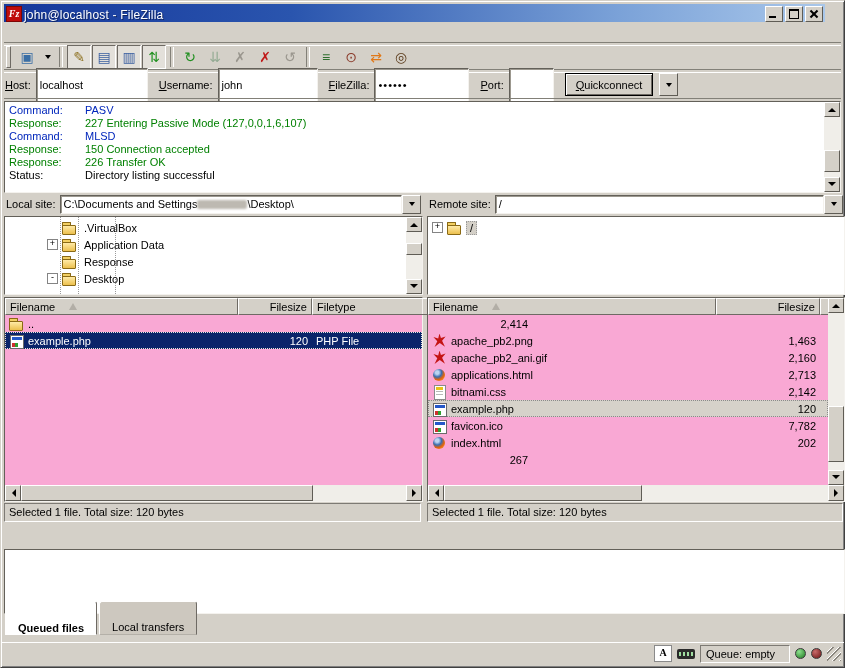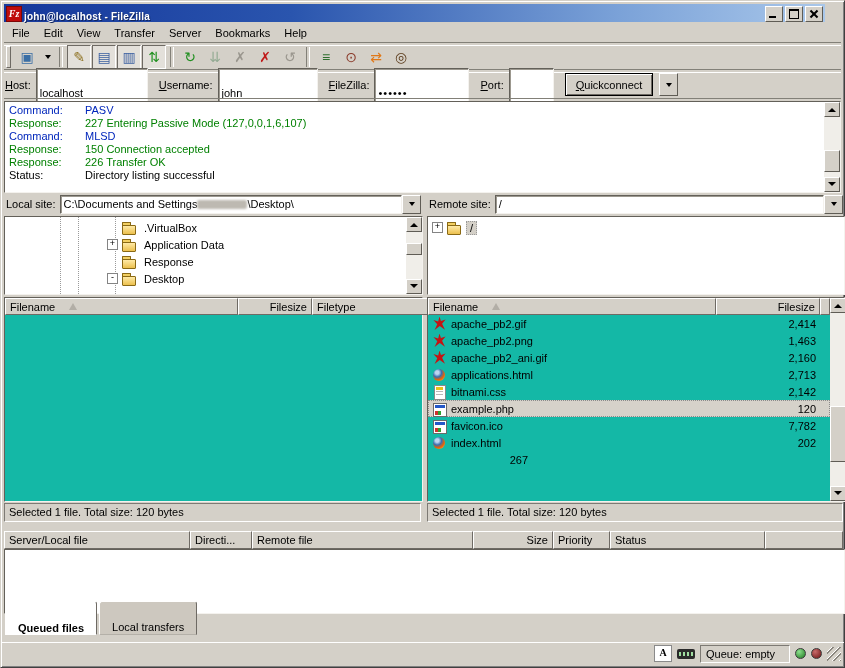--- a/index.html
+++ b/index.html
@@ -2,21 +2,21 @@
 <html><head>
 <meta charset="utf-8">
 <style>
   html,body{margin:0;padding:0}
   body{width:845px;height:668px;position:relative;font:11px "Liberation Sans",sans-serif;background:#d4d0c8;overflow:hidden;color:#000;-webkit-font-smoothing:none}
   .win{position:absolute;inset:0;background:#d4d0c8;border:1px solid;border-color:#d4d0c8 #404040 #404040 #d4d0c8;box-shadow:inset 1px 1px 0 #fff, inset -1px -1px 0 #808080}
   .abs{position:absolute}
   
   .titlebar{left:3px;right:19px;top:3px;height:18px;background:linear-gradient(90deg,#15379b 0%,#2a55ae 35%,#7ba2d8 75%,#a9c7ea 100%);display:flex;align-items:flex-end;padding:0 2px;gap:2px}
   .app-icon{width:14px;height:14px;background:#bf0c0c;border:1px solid #7d0606;color:#fff;font:italic bold 10px/13px "Liberation Serif",serif;text-align:center;flex:none}
-  .wtitle{color:#fff;font-weight:bold;font-size:10px;flex:1;letter-spacing:.2px;text-shadow:1px 1px 0 #10255e}
+  .wtitle{color:#fff;font-weight:normal;font-size:12px;flex:1;letter-spacing:.2px;text-shadow:1px 1px 0 #10255e}
   .winbtns{display:flex;gap:2px;align-items:center}
   .wbtn{width:16px;height:14px;background:#d4d0c8;border:1px solid;border-color:#fff #5f5c55 #5f5c55 #fff;display:flex;align-items:center;justify-content:center;position:relative}
   .g-min{width:7px;height:2px;background:#000;position:absolute;left:3px;bottom:3px}
   .g-max{width:8px;height:7px;border:1px solid #000;border-top-width:2px}
   .g-x{position:relative;width:8px;height:8px}
   .g-x::before,.g-x::after{content:"";position:absolute;left:-1px;top:3px;width:10px;height:2px;background:#000}
   .g-x::before{transform:rotate(45deg)}.g-x::after{transform:rotate(-45deg)}
   
   .menubar{left:4px;right:4px;top:22px;height:19px;display:flex;align-items:center}
   .menu-item{padding:2px 7px;cursor:default}
@@ -26,21 +26,21 @@
   .tb-item{width:22px;height:22px;display:flex;align-items:center;justify-content:center;border:1px solid transparent}
   .tb-item.pressed{border-color:#6e6a64 #fff #fff #6e6a64;background:#e3e0da}
   .tb-item.drop{width:13px}
   .tb-item.drop::after{content:"";width:0;height:0;border:3px solid transparent;border-top:4px solid #000;margin-top:4px}
   .tb-item.sepv{width:2px;height:20px;border:0;border-left:1px solid #828078;border-right:1px solid #fff;margin:0 3px}
   .tb-glyph{font-size:14px;line-height:1}
   
   .qcbar{left:4px;right:4px;top:70px;height:27px;display:flex;align-items:center;gap:5px}
   .qc-label{display:inline-block}
   .qc-label::first-letter{text-decoration:underline}
-  .field{background:#fff;border:1px solid;border-color:#636059 #f4f2ee #f4f2ee #636059;box-shadow:inset 1px 1px 0 #9c988f;height:34px;line-height:16px;padding:16px 3px;box-sizing:border-box}
+  .field{background:#fff;border:1px solid;border-color:#636059 #f4f2ee #f4f2ee #636059;box-shadow:inset 1px 1px 0 #9c988f;height:34px;line-height:16px;padding:8px 3px;box-sizing:border-box}
   .f-host{width:112px}.f-user{width:100px}.f-pass{width:95px;letter-spacing:1px}.f-port{width:45px}
   .qc-btn{height:21px;padding:0 10px;background:#d4d0c8;border:1px solid #000;box-shadow:inset 1px 1px 0 #fff,inset -1px -1px 0 #6e6a64;font:11px "Liberation Sans",sans-serif;display:flex;align-items:center}
   .qc-btn span::first-letter{text-decoration:underline}
   .qc-drop{width:17px;height:21px;background:#d4d0c8;border:1px solid;border-color:#fff #5f5c55 #5f5c55 #fff;display:flex;align-items:center;justify-content:center;margin-left:1px}
   .tri-down{width:0;height:0;border:3px solid transparent;border-top:4px solid #000;margin-top:3px}
   
   .logbox{left:3px;right:3px;top:100px;height:90px;background:#fff;border:1px solid;border-color:#636059 #f4f2ee #f4f2ee #636059;display:flex}
   .loglines{flex:1;padding:2px 0 0 4px;overflow:hidden}
   .log-line{display:flex;height:13px;line-height:13px}
   .log-type{width:76px;flex:none}
@@ -61,40 +61,40 @@
   
   .sitebar{height:20px;display:flex;align-items:center;gap:4px}
   .sitebar .combo{flex:1;display:flex;height:19px}
   .combo-field{flex:1;background:#fff;border:1px solid;border-color:#636059 #f4f2ee #f4f2ee #636059;box-shadow:inset 1px 1px 0 #9c988f;line-height:16px;padding:0 3px;white-space:nowrap;overflow:hidden}
   .combo-btn{width:17px;background:#d4d0c8;border:1px solid;border-color:#fff #5f5c55 #5f5c55 #fff;display:flex;align-items:center;justify-content:center;flex:none}
   .censor{display:inline-block;width:50px;height:9px;background:#bdb9b1;border-radius:2px;filter:blur(1.2px);vertical-align:middle}
   .treebox{background:#fff;border:1px solid;border-color:#636059 #f4f2ee #f4f2ee #636059;display:flex}
   .treearea{flex:1;position:relative;overflow:hidden;padding-top:2px}
   .guides{position:absolute;inset:0;background-image:repeating-linear-gradient(to bottom,#9a9a9a 0 1px,transparent 1px 2px),repeating-linear-gradient(to bottom,#9a9a9a 0 1px,transparent 1px 2px),repeating-linear-gradient(to bottom,#9a9a9a 0 1px,transparent 1px 2px);background-size:1px 100%,1px 100%,1px 100%;background-position:55px 0,73px 0,110px 0;background-repeat:no-repeat}
   .tree-row{height:17px;display:flex;align-items:center;position:relative}
-  .tree-row.lvl{padding-left:102px}
+  .tree-row.lvl{padding-left:42px}
   .expander{width:9px;height:9px;background:#fff;border:1px solid #848484;font:9px/7px "Liberation Sans",sans-serif;text-align:center;margin-right:4px;flex:none}
   .expander:empty{visibility:hidden}
   .tree-label{padding:0 3px}
   .tree-label.sel{background:#d4d0c8;border:1px dotted #9a9a9a}
   
   .ficon{width:15px;height:14px;display:inline-block;position:relative;flex:none;margin-right:4px}
   .ficon-folder::before{content:"";position:absolute;left:0;top:1px;width:7px;height:4px;background:#f2cf62;border:1px solid #8a6914;border-bottom:none;border-radius:1px 1px 0 0}
   .ficon-folder::after{content:"";position:absolute;left:0;top:4px;right:1px;bottom:0;background:linear-gradient(#ffeaa6,#ecc04e);border:1px solid #8a6914;border-radius:1px}
   .ficon-image::before{content:"";position:absolute;left:1px;top:0;width:13px;height:14px;background:#c41414;clip-path:polygon(50% 0,61% 33%,97% 22%,70% 52%,92% 94%,52% 68%,12% 96%,33% 55%,3% 25%,40% 35%)}
   .ficon-html{top:1px}
   .ficon-html::before{content:"";position:absolute;left:1px;top:0;width:12px;height:12px;border-radius:50%;background:radial-gradient(circle at 35% 30%,#bcd4f0 0 15%,#3a6db0 38%,#e2620b 62%,#f8a13f 90%)}
   .ficon-css::before{content:"";position:absolute;left:2px;top:0;width:10px;height:13px;background:#fff;border:1px solid #8a8a8a}
   .ficon-css::after{content:"";position:absolute;left:4px;top:2px;width:7px;height:9px;background:linear-gradient(#e8c21a 0 3px,transparent 3px) no-repeat,repeating-linear-gradient(#b8b8b8 0 1px,transparent 1px 3px);background-position:0 0,0 4px}
   .ficon-php{top:1px}
   .ficon-php::before{content:"";position:absolute;left:1px;top:0;width:12px;height:12px;background:#fff;border:1px solid #6a6a6a}
   .ficon-php::after{content:"";position:absolute;left:3px;top:2px;width:10px;height:3px;background:#2458c8}
   .ficon-php b{position:absolute;left:3px;bottom:2px;width:6px;height:4px;background:linear-gradient(90deg,#d03030 0 3px,#30a030 3px)}
   
-  .listbox{background:#14b8a6;border:1px solid;border-color:#636059 #f4f2ee #f4f2ee #636059;display:flex;}
+  .listbox{background:#f9a8d4;border:1px solid;border-color:#636059 #f4f2ee #f4f2ee #636059;display:flex;flex-direction:column}
   .listmain{flex:1;display:flex;min-height:0}
   .listcol{flex:1;display:flex;flex-direction:column;min-width:0}
   .lheader{height:17px;display:flex;flex:none;background:#d4d0c8}
   .hcell{border:1px solid;border-color:#fff #6e6a64 #6e6a64 #fff;box-sizing:border-box;padding:1px 4px;display:flex;align-items:center;overflow:hidden;white-space:nowrap}
   .hcell.num{justify-content:flex-end}
   .sort-asc{width:0;height:0;border-left:4px solid transparent;border-right:4px solid transparent;border-bottom:7px solid #b2aea6;margin-left:14px}
   .rows{flex:1;overflow:hidden}
   .row{height:17px;display:flex;align-items:center}
   .cell{padding:0 4px;box-sizing:border-box;display:flex;align-items:center;overflow:hidden;white-space:nowrap;height:17px}
   .cell.num{justify-content:flex-end}
@@ -135,30 +135,20 @@
         </span>
       <span class="wbtn">
           <i class="g-max"></i>
         </span>
       <span class="wbtn">
           <i class="g-x"></i>
         </span>
     </span>
   </div>
 
-  <div class="abs menubar">
-
-  <span class="menu-item">File</span>
-      <span class="menu-item">Edit</span>
-      <span class="menu-item">View</span>
-      <span class="menu-item">Transfer</span>
-      <span class="menu-item">Server</span>
-      <span class="menu-item">Bookmarks</span>
-      <span class="menu-item">Help</span>
-    </div>
   <div class="abs sepline" style="top:41px"></div>
 
   <div class="abs toolbar">
     <span class="tb-grip"></span>
     <span style="display:flex;align-items:center;gap:1px">
 
     <span class="tb-item">
           <span class="tb-glyph" style="color: rgb(58, 110, 165);">▣</span>
         </span>
         <span class="tb-item drop">
@@ -413,24 +403,20 @@
               <i class="sort-asc"></i>
             </span>
           <span class="hcell rc-size num">
               <span>Filesize</span>
             </span>
           <span class="hcell rc-fill"></span>
         </div>
         <div class="rows">
 
             <div class="row">
-              <span class="cell rc-name">
-                <span class="ficon ficon-image"><b></b></span>
-                <span>apache_pb2.gif</span>
-              </span>
               <span class="cell rc-size num">2,414</span>
               <span class="cell rc-fill"></span>
             </div>
 
             <div class="row">
               <span class="cell rc-name">
                 <span class="ficon ficon-image"><b></b></span>
                 <span>apache_pb2.png</span>
               </span>
               <span class="cell rc-size num">1,463</span>
@@ -516,41 +502,20 @@
           <i class="tri-l"></i>
         </span>
       <span class="hthumb" style="left:16px;width:198px"></span>
       <span class="hbtn right">
           <i class="tri-r"></i>
         </span>
     </div>
   </div>
   <div class="abs statusfield" style="left:426px;top:502px;width:416px">Selected 1 file. Total size: 120 bytes</div>
 
-  <div class="abs queuehead" style="left:3px;top:530px;width:839px">
-    <span class="hcell qc0">
-        <span>Server/Local file</span>
-      </span>
-    <span class="hcell qc1">
-        <span>Directi...</span>
-      </span>
-    <span class="hcell qc2">
-        <span>Remote file</span>
-      </span>
-    <span class="hcell qc3 num">
-        <span>Size</span>
-      </span>
-    <span class="hcell qc4">
-        <span>Priority</span>
-      </span>
-    <span class="hcell qc5">
-        <span>Status</span>
-      </span>
-    <span class="hcell qc6"></span>
-  </div>
   <div class="abs queuebody" style="left:3px;top:548px;width:839px;height:63px"></div>
 
   <div class="abs tabs" style="left:4px;top:613px;height:21px">
 
   <span class="tab active">Queued files</span>
       <span class="tab">Local transfers</span>
     </div>
 
   <div class="abs statusbar">
     <span class="sb-icon">A</span>

